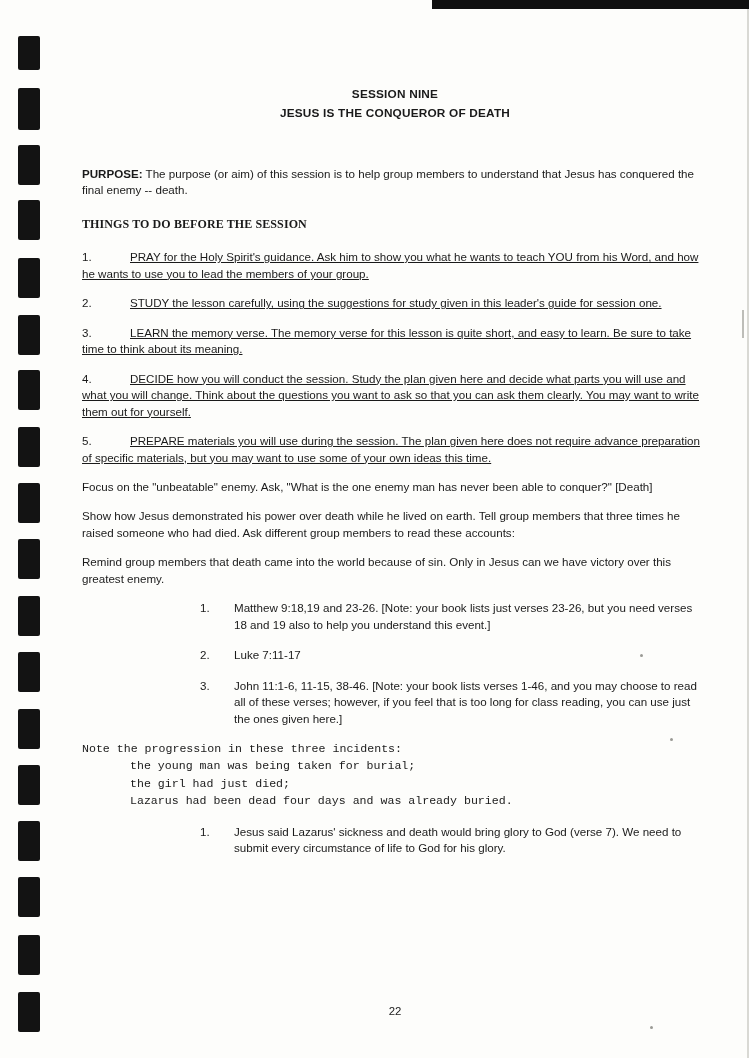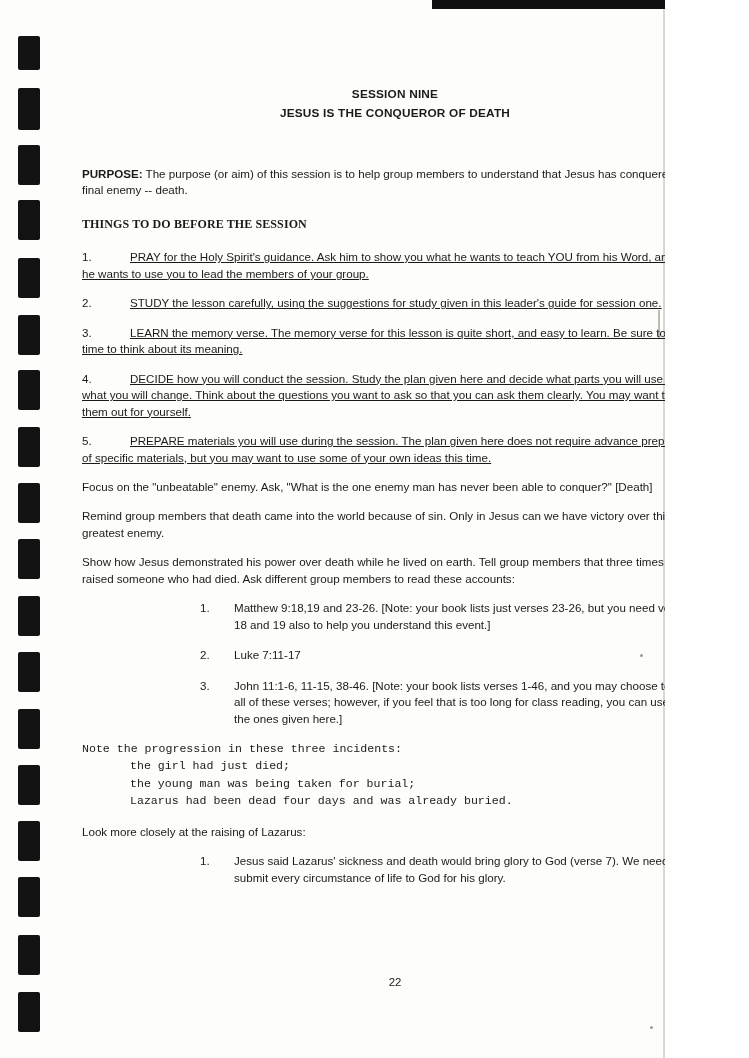--- a/index.html
+++ b/index.html
@@ -5,21 +5,21 @@
   html, body {
     margin: 0;
     padding: 0;
     background: #ffffff;
   }
   body {
     font-family: "Liberation Sans", sans-serif;
   }
   .page {
     position: relative;
-    width: 665px;
+    width: 749px;
     height: 1058px;
     background: #fdfdfb;
     overflow: hidden;
   }
   
   .top-black-bar {
     position: absolute;
     top: 0;
     left: 432px;
     width: 317px;
@@ -143,21 +143,21 @@
     padding-left: 152px;
     margin-bottom: 12px;
   }
   .closing-list .num {
     position: absolute;
     left: 118px;
     top: 0;
   }
   .page-number {
     position: absolute;
-    top: 888px;
+    top: 917px;
     left: 0;
     width: 626px;
     text-align: center;
     font-size: 11.4px;
     color: #1a1a1a;
   }
   .speck {
     position: absolute;
     background: #9a9a95;
     border-radius: 50%;
@@ -229,46 +229,45 @@
         <span class="txt">DECIDE how you will conduct the session.  Study the plan given here and decide what parts you will use and what you will change.  Think about the questions you want to ask so that you can ask them clearly.  You may want to write them out for yourself.</span>
       </li>
       <li>
         <span class="num">5.</span>
         <span class="txt">PREPARE materials you will use during the session.  The plan given here does not require advance preparation of specific materials, but you may want to use some of your own ideas this time.</span>
       </li>
     </ul>
 
 
     <p class="para">Focus on the "unbeatable" enemy.  Ask, "What is the one enemy man has never been able to conquer?"  [Death]</p>
+    <p class="para">Show how Jesus demonstrated his power over death while he lived on earth.  Tell group members that three times he raised someone who had died.  Ask different group members to read these accounts:</p>
     <p class="para">Remind group members that death came into the world because of sin.  Only in Jesus can we have victory over this greatest enemy.</p>
-    <p class="para">Show how Jesus demonstrated his power over death while he lived on earth.  Tell group members that three times he raised someone who had died.  Ask different group members to read these accounts:</p>
 
     <ul class="reflist">
       <li>
         <span class="num">1.</span>
         <span>Matthew 9:18,19 and 23-26. [Note: your book lists just verses 23-26, but you need verses 18 and 19 also to help you understand this event.]</span>
       </li>
       <li>
         <span class="num">2.</span>
         <span>Luke 7:11-17</span>
       </li>
       <li>
         <span class="num">3.</span>
         <span>John 11:1-6, 11-15, 38-46. [Note:  your book lists verses 1-46, and you may choose to read all of these verses; however, if you feel that is too long for class reading, you can use just the ones given here.]</span>
       </li>
     </ul>
 
     <div class="progression">
       <p class="lead">Note the progression in these three incidents:</p>
+      <p class="sub">the young man was being taken for burial;</p>
       <p class="sub">the girl had just died;</p>
-      <p class="sub">the young man was being taken for burial;</p>
       <p class="sub">Lazarus had been dead four days and was already buried.</p>
     </div>
 
-    <p class="para">Look more closely at the raising of Lazarus:</p>
 
     <ul class="closing-list">
       <li>
         <span class="num">1.</span>
         <span>Jesus said Lazarus' sickness and death would bring glory to God (verse 7).  We need to submit every circumstance of life to God for his glory.</span>
       </li>
     </ul>
 
     <div class="page-number">22</div>
 

